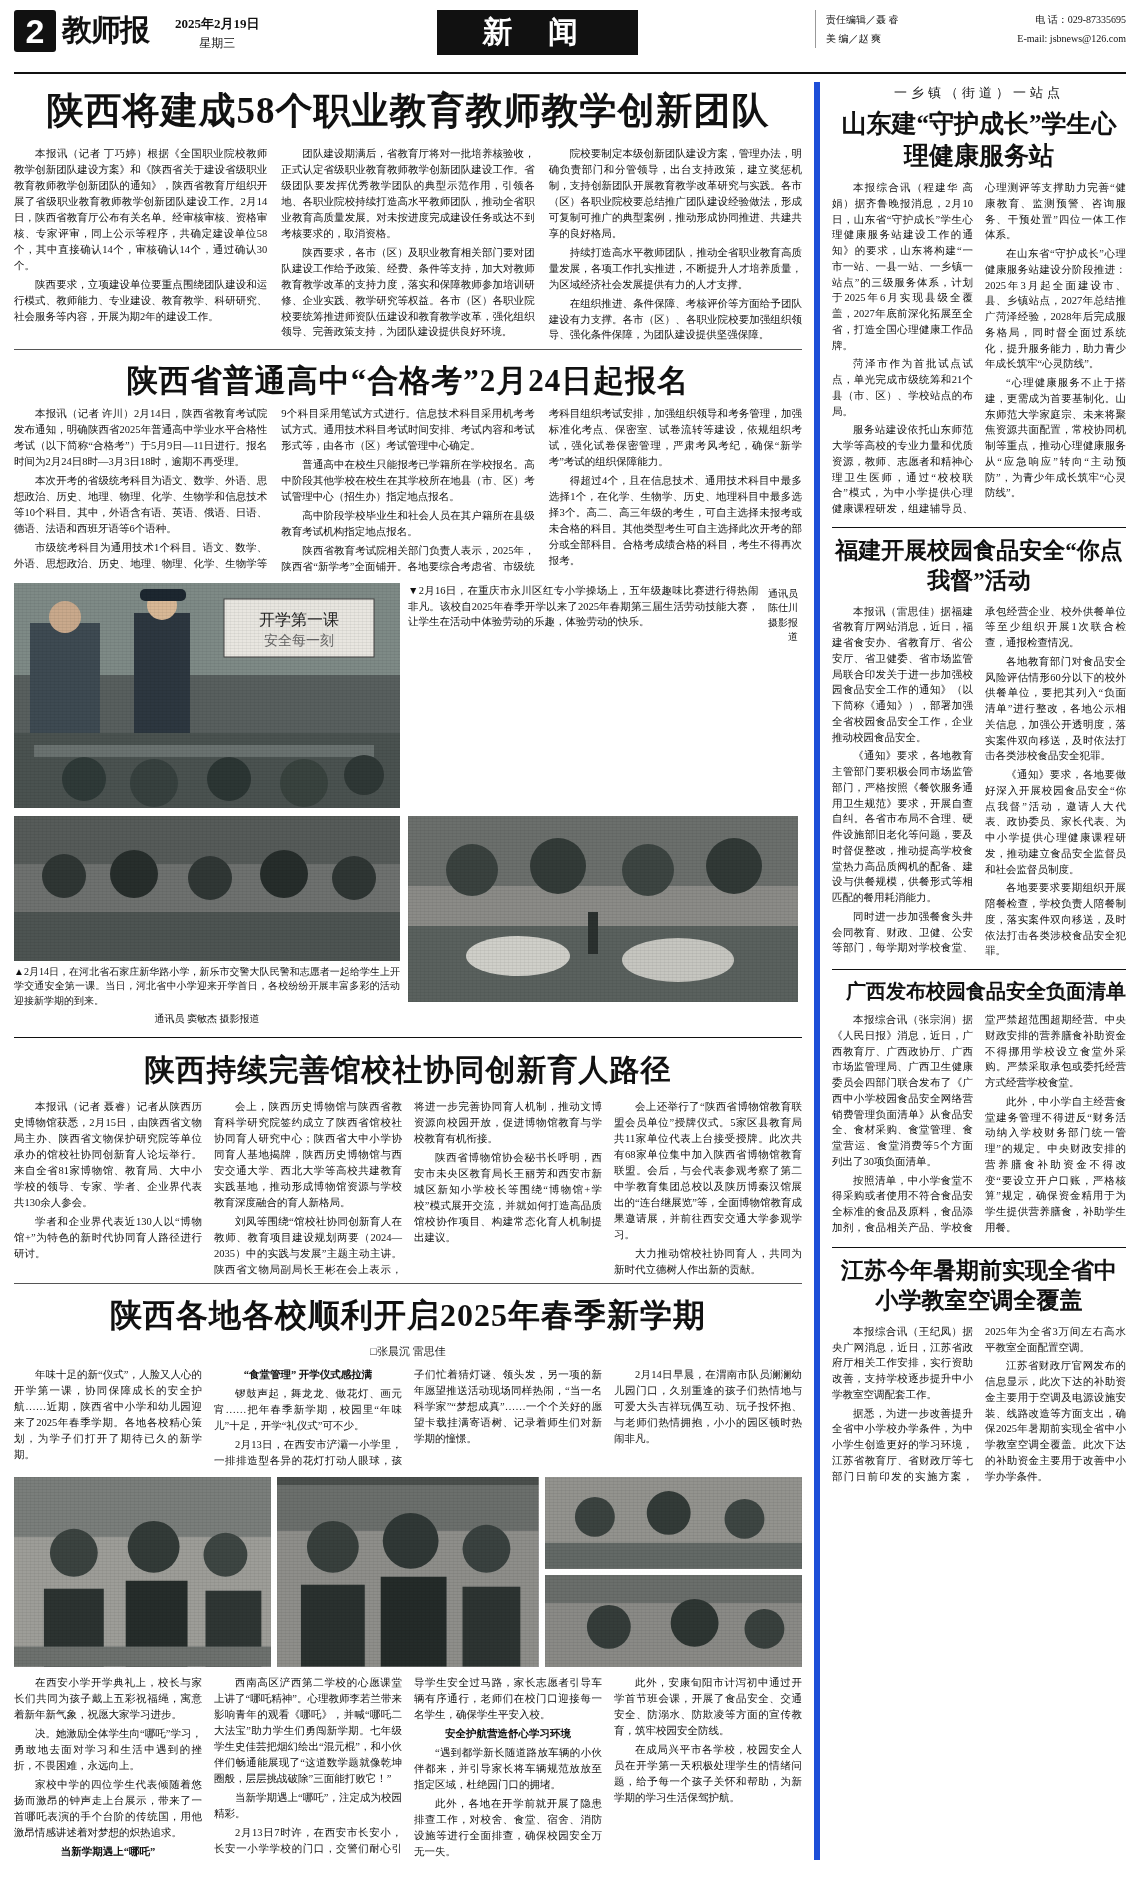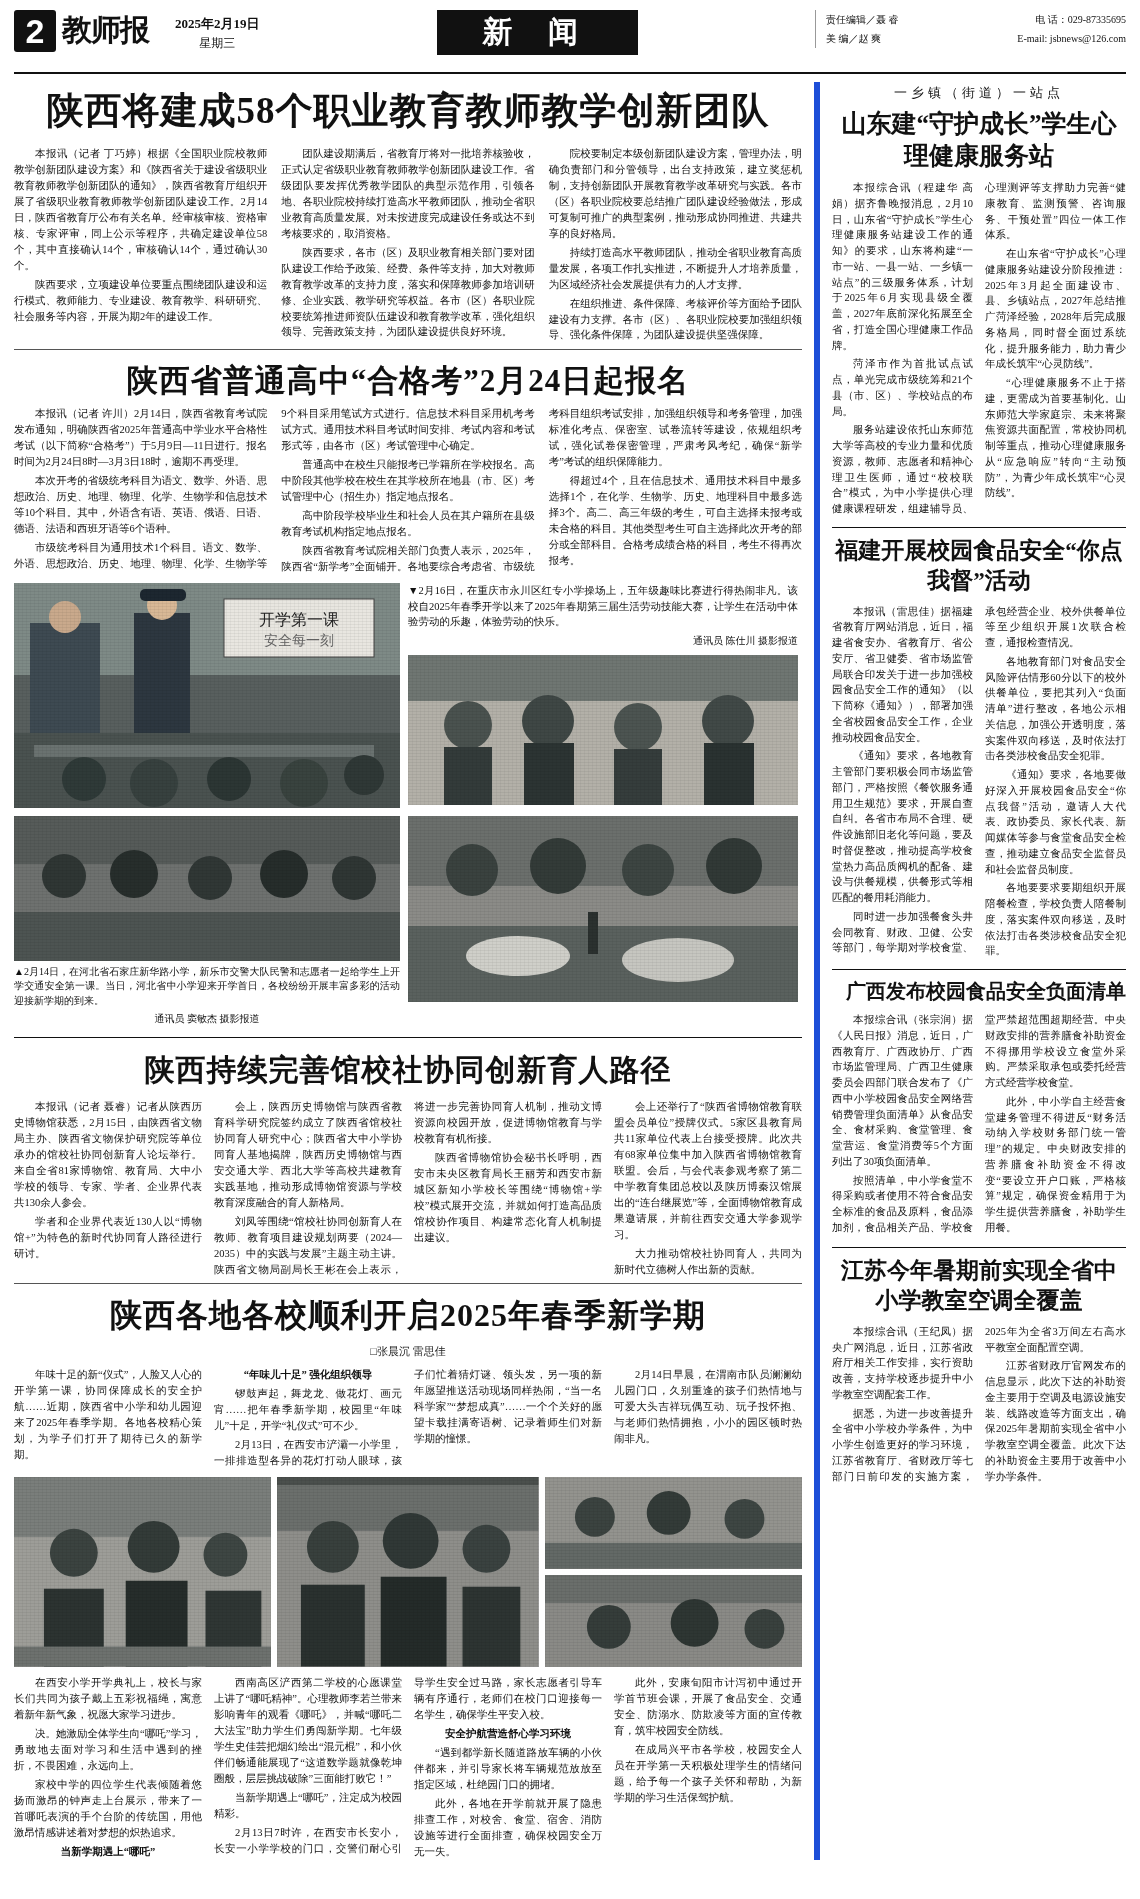--- a/index.html
+++ b/index.html
@@ -136,21 +136,21 @@
               <rect x="20" y="162" width="340" height="12" fill="#6a7270"></rect>
               <circle cx="70" cy="196" r="22" fill="#2f3a38"></circle>
               <circle cx="140" cy="200" r="24" fill="#37413f"></circle>
               <circle cx="215" cy="196" r="22" fill="#2c3634"></circle>
               <circle cx="290" cy="200" r="24" fill="#39433f"></circle>
               <circle cx="350" cy="192" r="20" fill="#2f3836"></circle>
             </svg>
             <div class="grain"></div>
           </div>
         </div>
-        <div style="width:390px;display:flex;flex-direction:column;">
+        <div style="width:390px;display:flex;flex-direction:row;">
           <div class="photo-note">▼2月16日，在重庆市永川区红专小学操场上，五年级趣味比赛进行得热闹非凡。该校自2025年春季开学以来了2025年春期第三届生活劳动技能大赛，让学生在活动中体验劳动的乐趣，体验劳动的快乐。</div>
           <div class="cap" style="text-align:right;">通讯员  陈仕川  摄影报道</div>
           <div class="photo" style="height:150px;margin-top:6px;">
             <svg class="ph-inner" viewBox="0 0 390 150" preserveAspectRatio="none">
               <rect width="390" height="150" fill="#8f9490"></rect>
               <rect y="0" width="390" height="46" fill="#6f7672"></rect>
               <rect y="46" width="390" height="104" fill="#b3b0a8"></rect>
               <circle cx="60" cy="70" r="24" fill="#4a524f"></circle>
               <circle cx="140" cy="66" r="26" fill="#3f4745"></circle>
               <circle cx="230" cy="72" r="24" fill="#4c5451"></circle>
@@ -215,21 +215,21 @@
         <p>大力推动馆校社协同育人，共同为新时代立德树人作出新的贡献。</p>
       </div>
 
       <div class="hr-thin"></div>
 
       <h2 class="sec3">陕西各地各校顺利开启2025年春季新学期</h2>
       <div class="byline">□张晨沉  雷思佳</div>
 
       <div class="cols4">
         <p>年味十足的新“仪式”，人脸又人心的开学第一课，协同保障成长的安全护航……近期，陕西省中小学和幼儿园迎来了2025年春季学期。各地各校精心策划，为学子们打开了期待已久的新学期。</p>
-        <p class="lead-in" style="text-indent:0;text-align:center;">“年味儿十足” 强化组织领导</p>
+        <p class="lead-in" style="text-indent:0;text-align:center;">“食堂管理” 开学仪式感拉满</p>
         <p>锣鼓声起，舞龙龙、做花灯、画元宵……把年春季新学期，校园里“年味儿”十足，开学“礼仪式”可不少。</p>
         <p>2月13日，在西安市浐灞一小学里，一排排造型各异的花灯打动人眼球，孩子们忙着猜灯谜、领头发，另一项的新年愿望推送活动现场同样热闹，“当一名科学家”“梦想成真”……一个个关好的愿望卡载挂满寄语树、记录着师生们对新学期的憧憬。</p>
         <p>2月14日早晨，在渭南市队员澜澜幼儿园门口，久别重逢的孩子们热情地与可爱大头吉祥玩偶互动、玩子投怀抱、与老师们热情拥抱，小小的园区顿时热闹非凡。</p>
       </div>
 
       <div class="photo-row" style="gap:6px;">
         <div class="photo" style="width:258px;height:190px;">
           <svg class="ph-inner" viewBox="0 0 258 190" preserveAspectRatio="none">
             <rect width="258" height="190" fill="#9d9d98"></rect>
             <rect y="0" width="258" height="60" fill="#7a7e7b"></rect>
@@ -310,21 +310,21 @@
       </div>
 
       <div class="pc-sep"></div>
 
       <h3 class="rh2">福建开展校园食品安全“你点我督”活动</h3>
       <div class="rcols">
         <p>本报讯（雷思佳）据福建省教育厅网站消息，近日，福建省食安办、省教育厅、省公安厅、省卫健委、省市场监管局联合印发关于进一步加强校园食品安全工作的通知》（以下简称《通知》），部署加强全省校园食品安全工作，企业推动校园食品安全。</p>
         <p>《通知》要求，各地教育主管部门要积极会同市场监管部门，严格按照《餐饮服务通用卫生规范》要求，开展自查自纠。各省市布局不合理、硬件设施部旧老化等问题，要及时督促整改，推动提高学校食堂热力高品质阀机的配备、建设与供餐规模，供餐形式等相匹配的餐用耗消能力。</p>
         <p>同时进一步加强餐食头井会同教育、财政、卫健、公安等部门，每学期对学校食堂、承包经营企业、校外供餐单位等至少组织开展1次联合检查，通报检查情况。</p>
         <p>各地教育部门对食品安全风险评估情形60分以下的校外供餐单位，要把其列入“负面清单”进行整改，各地公示相关信息，加强公开透明度，落实案件双向移送，及时依法打击各类涉校食品安全犯罪。</p>
-        <p>《通知》要求，各地要做好深入开展校园食品安全“你点我督”活动，邀请人大代表、政协委员、家长代表、新闻媒体等参与食堂食品安全检查，推动建立食品安全监督员和社会监督员制度。</p>
+        <p>《通知》要求，各地要做好深入开展校园食品安全“你点我督”活动，邀请人大代表、政协委员、家长代表、为中小学提供心理健康课程研发，推动建立食品安全监督员和社会监督员制度。</p>
         <p>各地要要求要期组织开展陪餐检查，学校负责人陪餐制度，落实案件双向移送，及时依法打击各类涉校食品安全犯罪。</p>
       </div>
 
       <div class="pc-sep"></div>
 
       <h3 class="rh3">广西发布校园食品安全负面清单</h3>
       <div class="rcols">
         <p>本报综合讯（张宗润）据《人民日报》消息，近日，广西教育厅、广西政协厅、广西市场监管理局、广西卫生健康委员会四部门联合发布了《广西中小学校园食品安全网络营销费管理负面清单》从食品安全、食材采购、食堂管理、食堂营运、食堂消费等5个方面列出了30项负面清单。</p>
         <p>按照清单，中小学食堂不得采购或者使用不符合食品安全标准的食品及原料，食品添加剂，食品相关产品、学校食堂严禁超范围超期经营。中央财政安排的营养膳食补助资金不得挪用学校设立食堂外采购。严禁采取承包或委托经营方式经营学校食堂。</p>
         <p>此外，中小学自主经营食堂建务管理不得进反“财务活动纳入学校财务部门统一管理”的规定。中央财政安排的营养膳食补助资金不得改变“要设立开户口账，严格核算”规定，确保资金精用于为学生提供营养膳食，补助学生用餐。</p>

